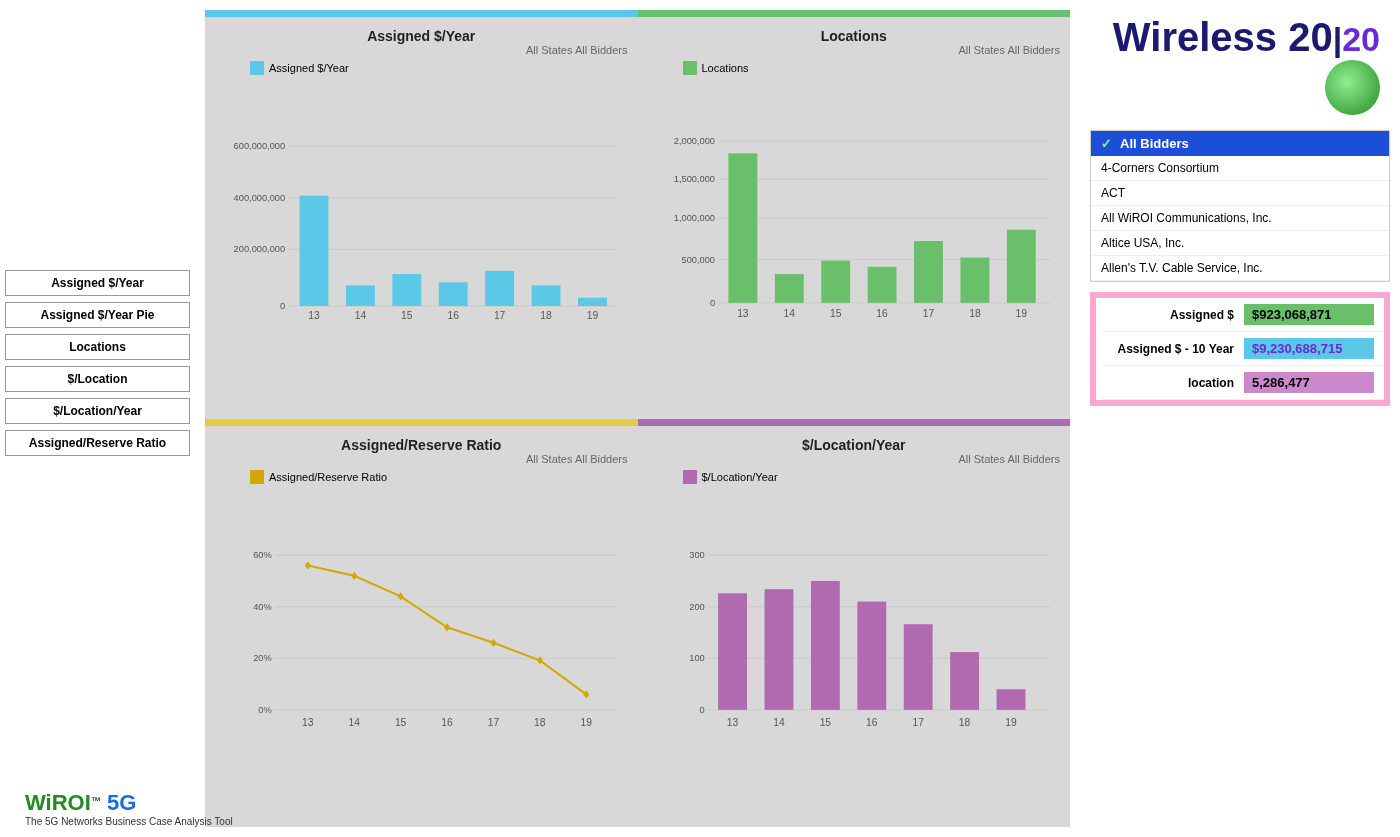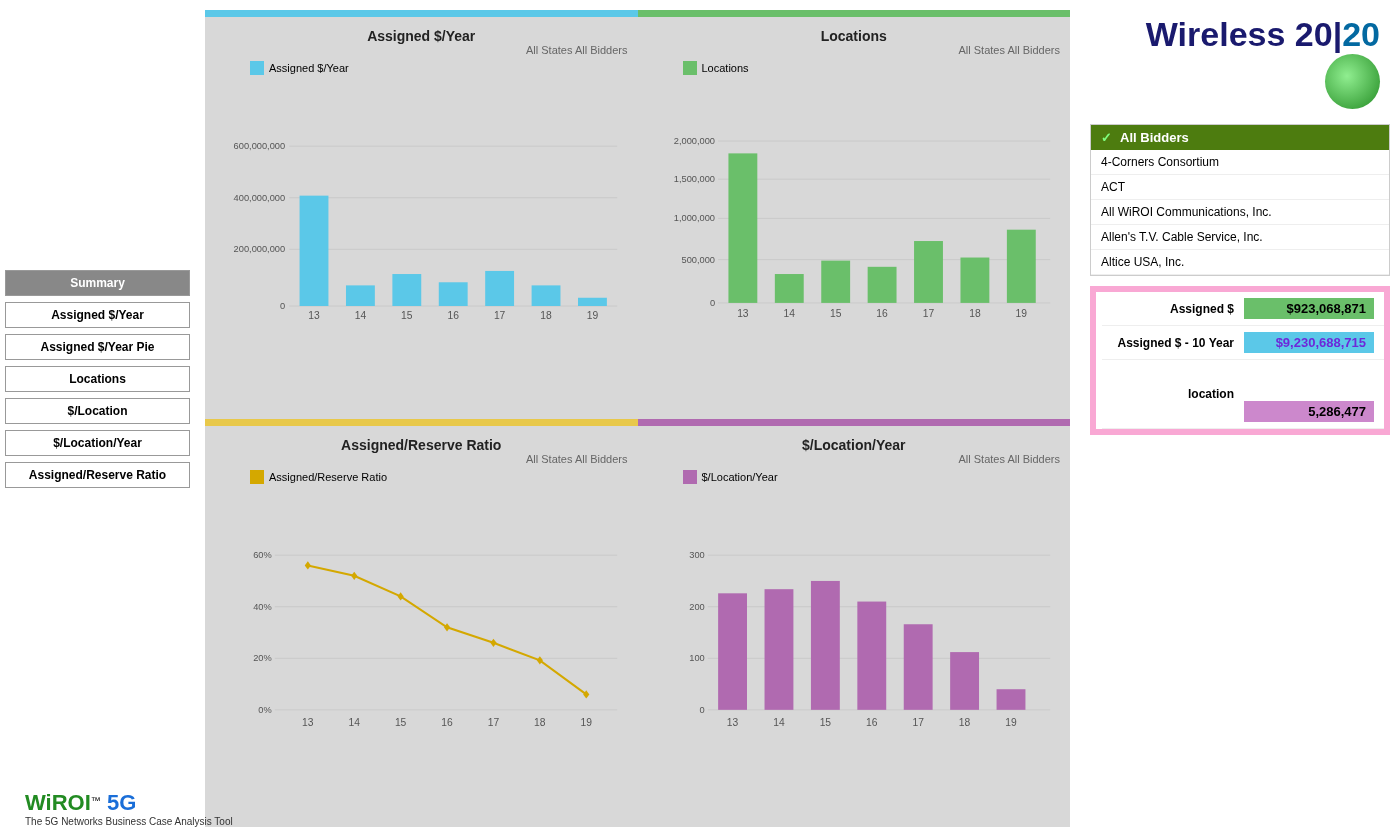--- a/index.html
+++ b/index.html
@@ -32,45 +32,44 @@
 
     svg.chart { width: 100%; height: 100%; }
 
     
     .right-panel { width: 320px; display: flex; flex-direction: column; padding: 10px; gap: 10px; }
 
     .logo-area { text-align: right; padding: 5px 10px; }
     .logo-circle { display: inline-block; width: 55px; height: 55px; border-radius: 50%; background: radial-gradient(circle at 40% 40%, #90ee90, #228B22); vertical-align: middle; }
 
     .bidders-panel { border: 1px solid #ccc; background: #fff; }
-    .bidders-header { background: #4d7c0f; color: #fff; font-size: 13px; font-weight: bold; padding: 5px 10px; }
+    .bidders-header { background: #1d4ed8; color: #fff; font-size: 13px; font-weight: bold; padding: 5px 10px; }
     .bidder-item { padding: 5px 10px; font-size: 12px; border-bottom: 1px solid #eee; cursor: pointer; }
 
     .stats-panel { border: 6px solid #f9a8d4; background: #fff; padding-left: 6px; }
     .stat-row { display: flex; align-items: center; padding: 6px 10px; border-bottom: 1px solid #eee; }
     .stat-label { font-size: 12px; font-weight: bold; flex: 1; text-align: right; padding-right: 10px; }
-    .stat-value { font-size: 13px; font-weight: bold; padding: 3px 8px; min-width: 130px; text-align: right; }
+    .stat-value { font-size: 13px; font-weight: bold; padding: 3px 8px; min-width: 130px; text-align: left; }
     .stat-green { background: #6abf6a; color: #000; }
     .stat-cyan { background: #5bc8e8; color: #6d28d9; }
-    .stat-purple { background: #cc88cc; color: #000; margin-top: 35px; }
+    .stat-purple { background: #cc88cc; color: #000; }
 
     
     .bottom-logo { position: absolute; bottom: 10px; left: 25px; }
     .wiroi-text { font-size: 22px; font-weight: bold; color: #228B22; }
     .wiroi-5g { font-size: 22px; font-weight: bold; color: #1a6ed8; }
     .wiroi-tm { font-size: 10px; vertical-align: super; }
     .wiroi-sub { font-size: 10px; color: #333; }
   </style>
 </head>
 <body>
 
 <div class="main-container">
 
   <div class="sidebar">
-  <button class="sidebar-btn active">Summary</button>
       <button class="sidebar-btn">Assigned $/Year</button>
       <button class="sidebar-btn">Assigned $/Year Pie</button>
       <button class="sidebar-btn">Locations</button>
       <button class="sidebar-btn">$/Location</button>
       <button class="sidebar-btn">$/Location/Year</button>
       <button class="sidebar-btn">Assigned/Reserve Ratio</button>
     </div>
 
   <div class="charts-area">
 
@@ -225,34 +224,34 @@
           <text x="307" y="183" text-anchor="middle" font-size="10" fill="#555">18</text>
           <text x="352" y="183" text-anchor="middle" font-size="10" fill="#555">19</text>
         </svg>
       </div>
     </div>
   </div>
 
   <div class="right-panel">
 
     <div class="logo-area">
-      <span style="font-size:34px; font-weight:bold; color:#1a1a6e; font-family: Arial, sans-serif; margin-top: 19px;">Wireless 20</span><span style="font-size:34px; font-weight:bold; color:#1a1a6e;">|</span><span style="font-size:34px; font-weight:bold; color:#0369a1;">20</span>
+      <span style="font-size:40px; font-weight:bold; color:#1a1a6e; font-family: Arial, sans-serif; margin-top: 19px;">Wireless 20</span><span style="font-size:34px; font-weight:bold; color:#1a1a6e;">|</span><span style="font-size:34px; font-weight:bold; color:#6d28d9;">20</span>
       <span class="logo-circle" style="margin-left:5px;"></span>
     </div>
 
     <div class="bidders-panel">
       <div class="bidders-header">
         <span style="color:#7fff7f; margin-right:5px;">✓</span>
         <span>All Bidders</span>
       </div>
       <div class="bidder-item">4-Corners Consortium</div>
       <div class="bidder-item">ACT</div>
       <div class="bidder-item">All WiROI Communications, Inc.</div>
+      <div class="bidder-item">Altice USA, Inc.</div>
       <div class="bidder-item">Allen's T.V. Cable Service, Inc.</div>
-      <div class="bidder-item">Altice USA, Inc.</div>
     </div>
 
     <div class="stats-panel">
       <div class="stat-row">
         <span class="stat-label">Assigned $</span>
         <span class="stat-value stat-green">$923,068,871</span>
       </div>
       <div class="stat-row">
         <span class="stat-label">Assigned $ - 10 Year</span>
         <span class="stat-value stat-cyan">$9,230,688,715</span>

